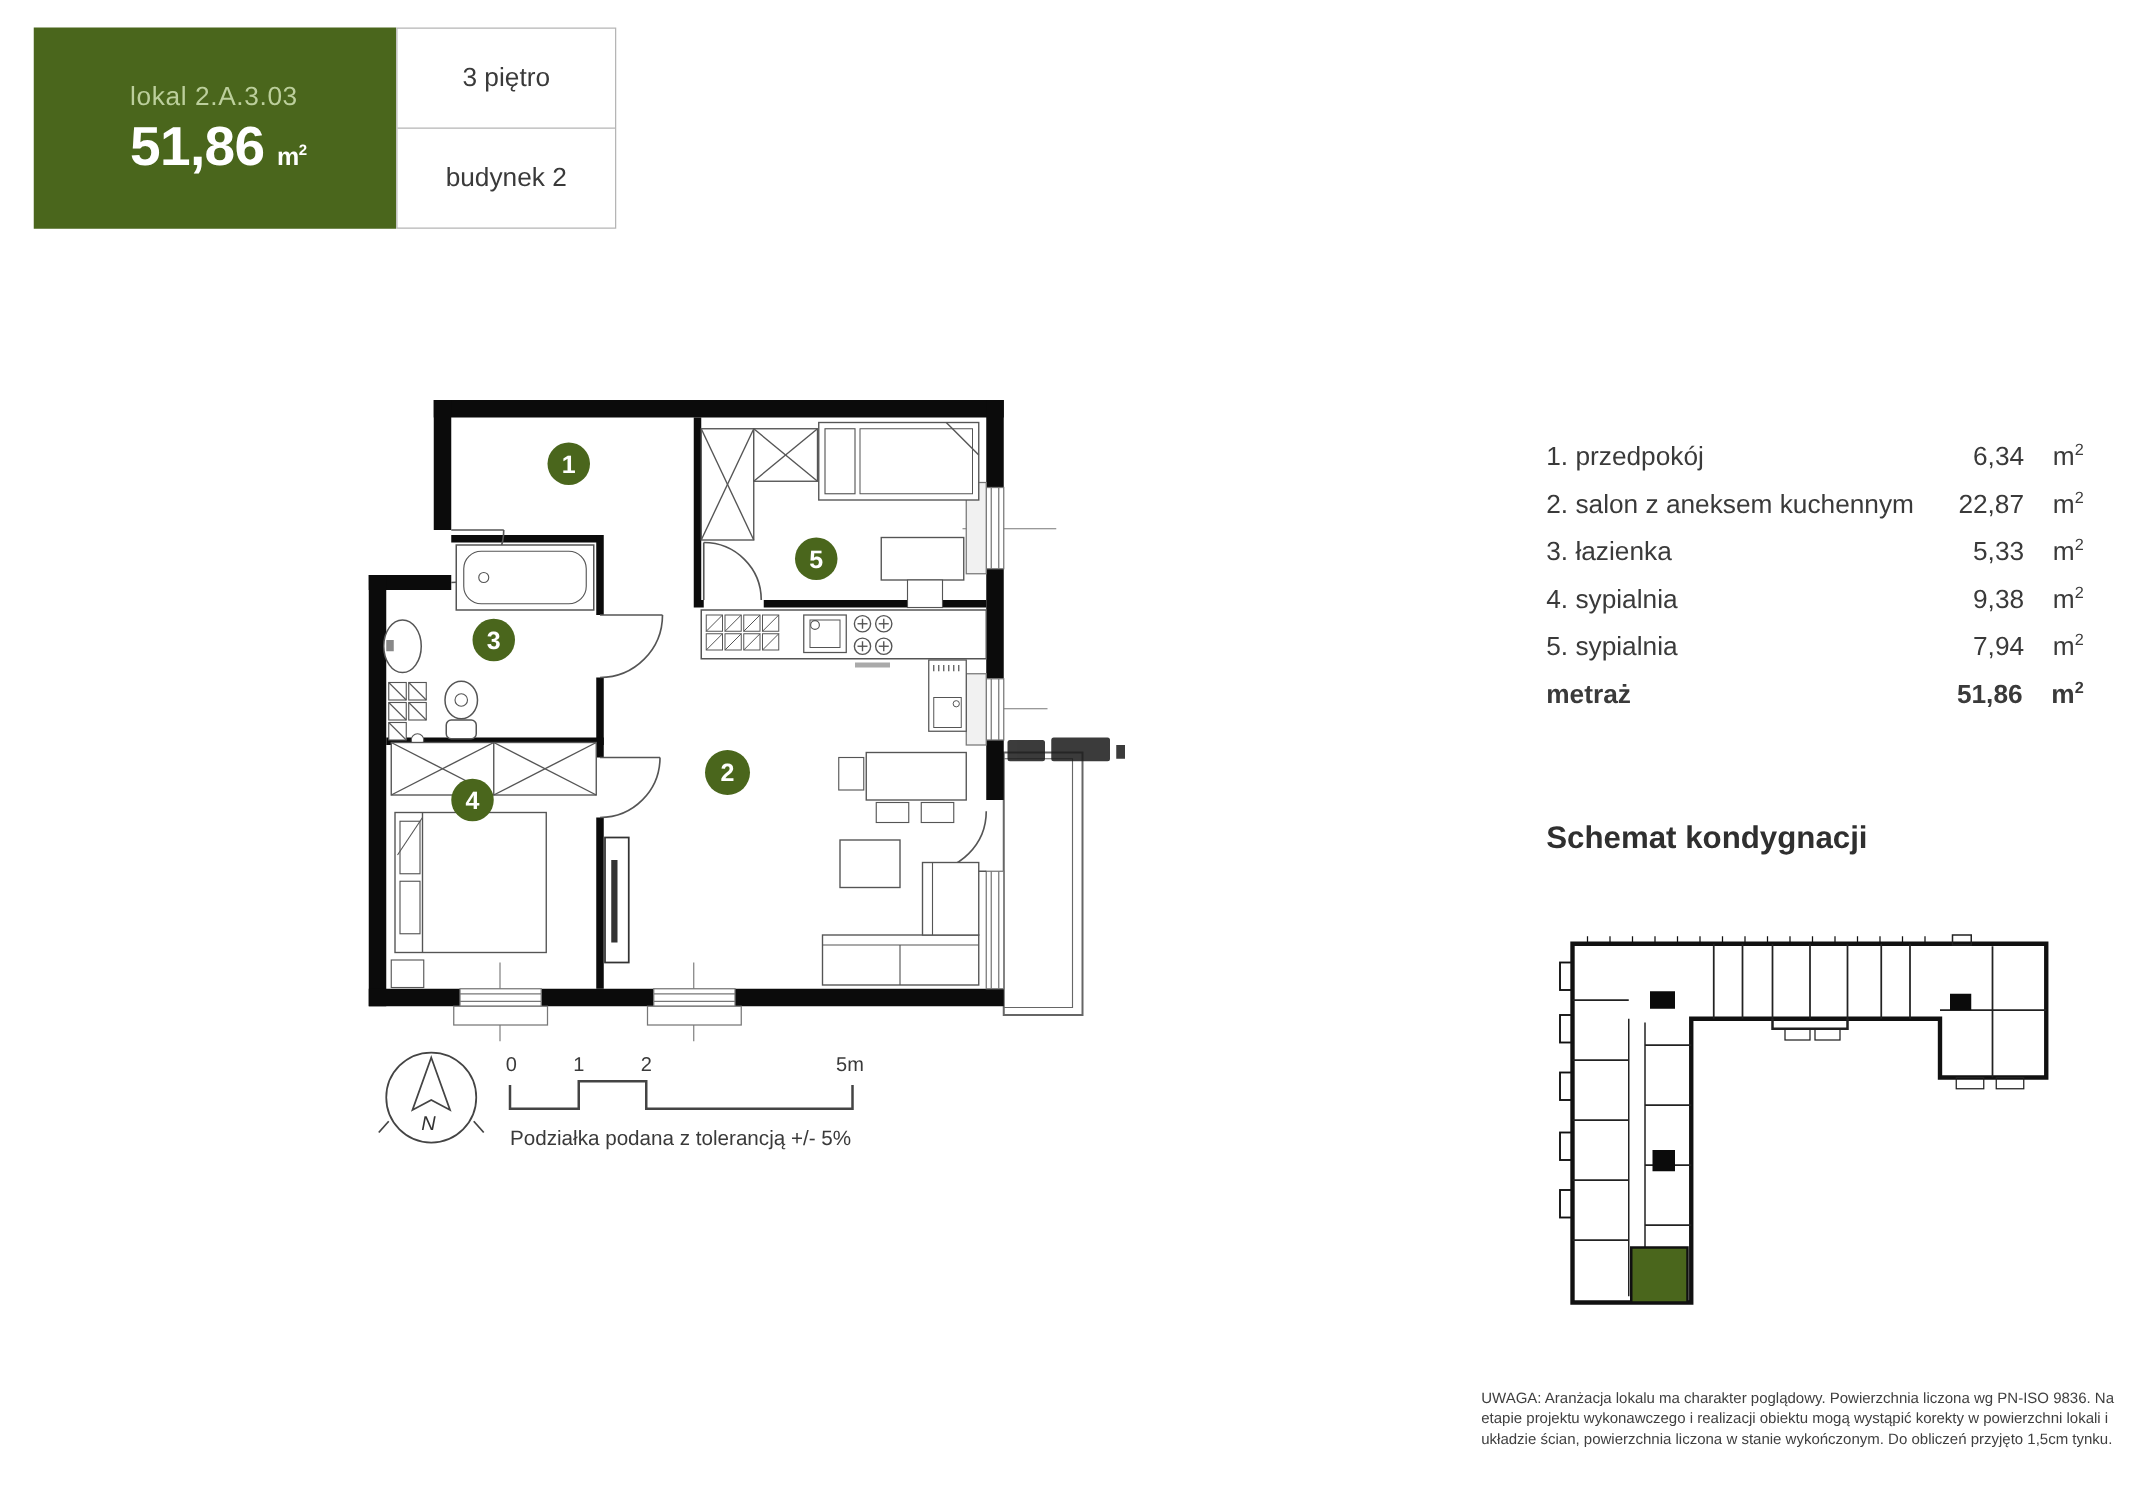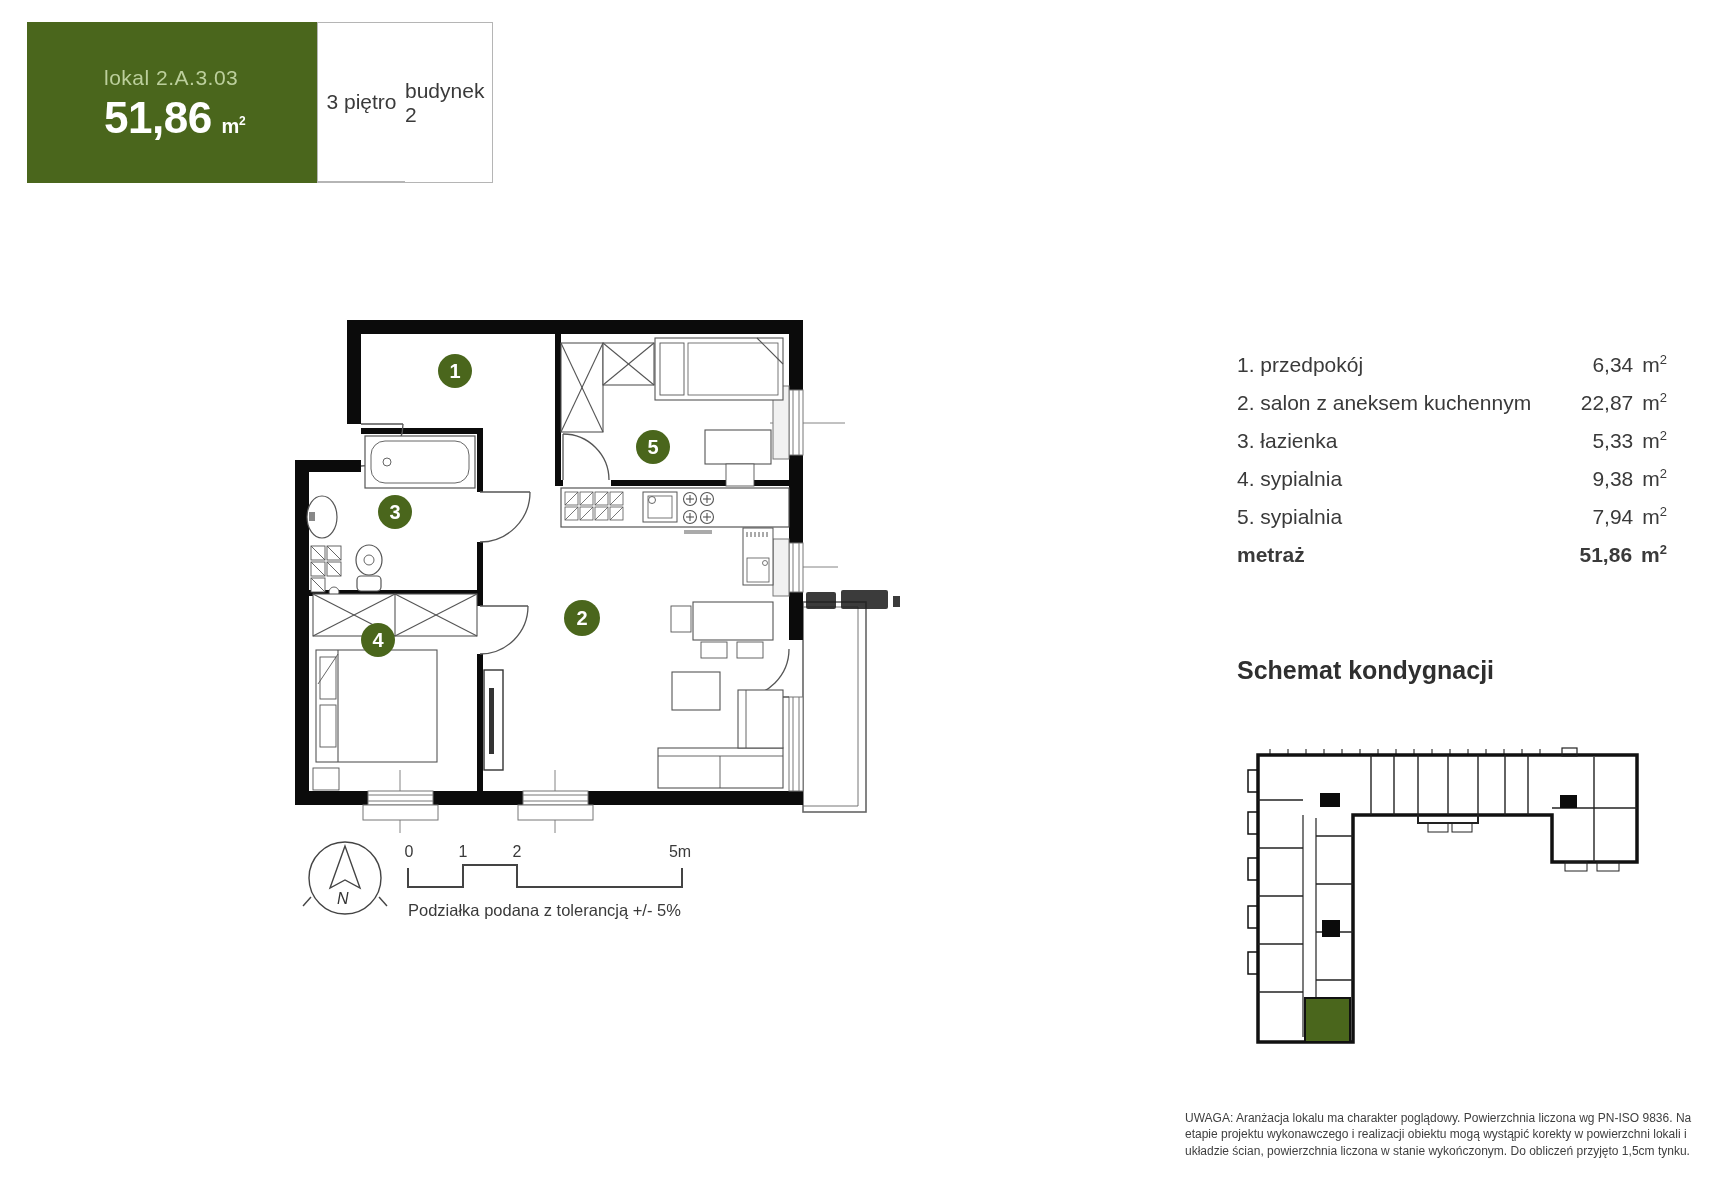--- a/index.html
+++ b/index.html
@@ -6,28 +6,28 @@
   #canvas{position:relative;width:1725px;height:1200px;background:#ffffff;overflow:hidden;
           font-family:"Liberation Sans", sans-serif;color:#3a3a3a;}
   
   .hdr-green{position:absolute;left:27px;top:22px;width:290px;height:161px;background:#4a661c;
              display:flex;flex-direction:column;justify-content:center;padding-left:77px;box-sizing:border-box;}
   .hdr-lokal{color:#bccf9c;font-size:21px;letter-spacing:.5px;margin-bottom:6px;}
   .hdr-area{color:#ffffff;font-weight:bold;font-size:44px;letter-spacing:-.5px;line-height:1;}
   .hdr-area .unit{font-size:20px;font-weight:bold;margin-left:10px;}
   .hdr-area sup{font-size:12px;}
   .hdr-cells{position:absolute;left:317px;top:22px;width:176px;height:161px;border:1px solid #b5b5b5;
-             box-sizing:border-box;display:flex;background:#fff;}
+             box-sizing:border-box;display:flex;flex-direction:column;background:#fff;}
   .hdr-cell{flex:1;display:flex;align-items:center;justify-content:center;font-size:21px;color:#3a3a3a;}
   .hdr-cell.top{border-bottom:1px solid #b5b5b5;}
   
   .room-list{position:absolute;left:1237px;top:352px;width:430px;}
   .room-row{display:flex;justify-content:space-between;align-items:baseline;height:38px;font-size:21px;gap:32px;}
   .room-row .rval{white-space:nowrap;}
-  .room-row .u{margin-left:9px;}
+  .room-row .u{margin-left:23px;}
   .room-row sup{font-size:13px;}
   .room-row.total{font-weight:bold;}
   
   .schemat-title{position:absolute;left:1237px;top:656px;font-size:25px;font-weight:bold;color:#2f2f2f;}
   .disclaimer{position:absolute;left:1185px;top:1110px;width:522px;font-size:12px;line-height:1.36;color:#3f3f3f;}
   svg text{font-family:"Liberation Sans", sans-serif;}
 </style>
 </head>
 <body>
 

